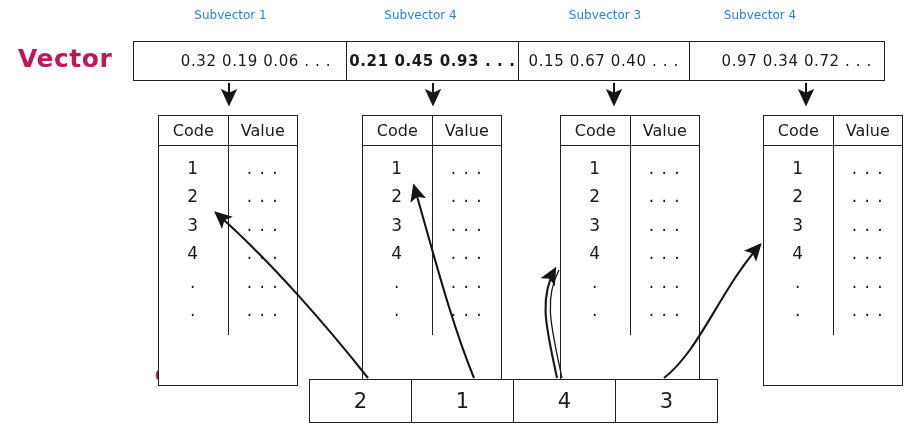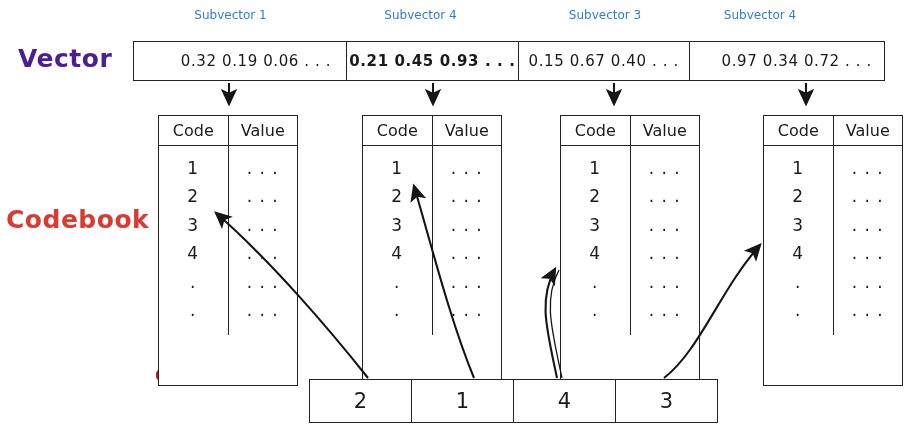--- a/index.html
+++ b/index.html
@@ -13,21 +13,21 @@
   #stage{position:absolute;left:0;top:0;width:909px;height:432px;}
 
   
   .rowlabel{
     position:absolute;
     font-family:"DejaVu Sans", sans-serif;
     font-weight:700;
     letter-spacing:.5px;
     white-space:nowrap;
   }
-  #label-vector{left:18px;top:44px;font-size:25px;color:#4c1d95;}
+  #label-vector{left:18px;top:44px;font-size:25px;color:#be185d;}
   #label-codebook{left:6px;top:205px;font-size:25px;color:#d93a32;}
   #label-quantized{left:155px;top:366px;font-size:16px;color:#b91c1c;}
 
   
   .subcap{
     position:absolute;
     top:8px;
     font-size:12px;
     color:#2e7fd4;
     text-align:center;
@@ -119,21 +119,20 @@
 
   
   #arrows{position:absolute;left:0;top:0;width:909px;height:432px;pointer-events:none;}
 </style>
 </head>
 <body>
 
 <div id="stage">
 
   <div class="rowlabel" id="label-vector">Vector</div>
-  <div class="rowlabel" id="label-codebook">Codebook</div>
   <div class="rowlabel" id="label-quantized">Quantized</div>
 
   <div class="subcap" style="left:133px;width:195px;">Subvector 1</div>
   <div class="subcap" style="left:328px;width:185px;">Subvector 4</div>
   <div class="subcap" style="left:513px;width:184px;">Subvector 3</div>
   <div class="subcap" style="left:666px;width:188px;">Subvector 4</div>
 
   <div id="vector-strip">
     <div class="vcell" style="width:195px;">0.32  0.19  0.06 . . .</div>
     <div class="vcell" style="width:185px;font-weight:bold;">0.21  0.45  0.93 . . .</div>

